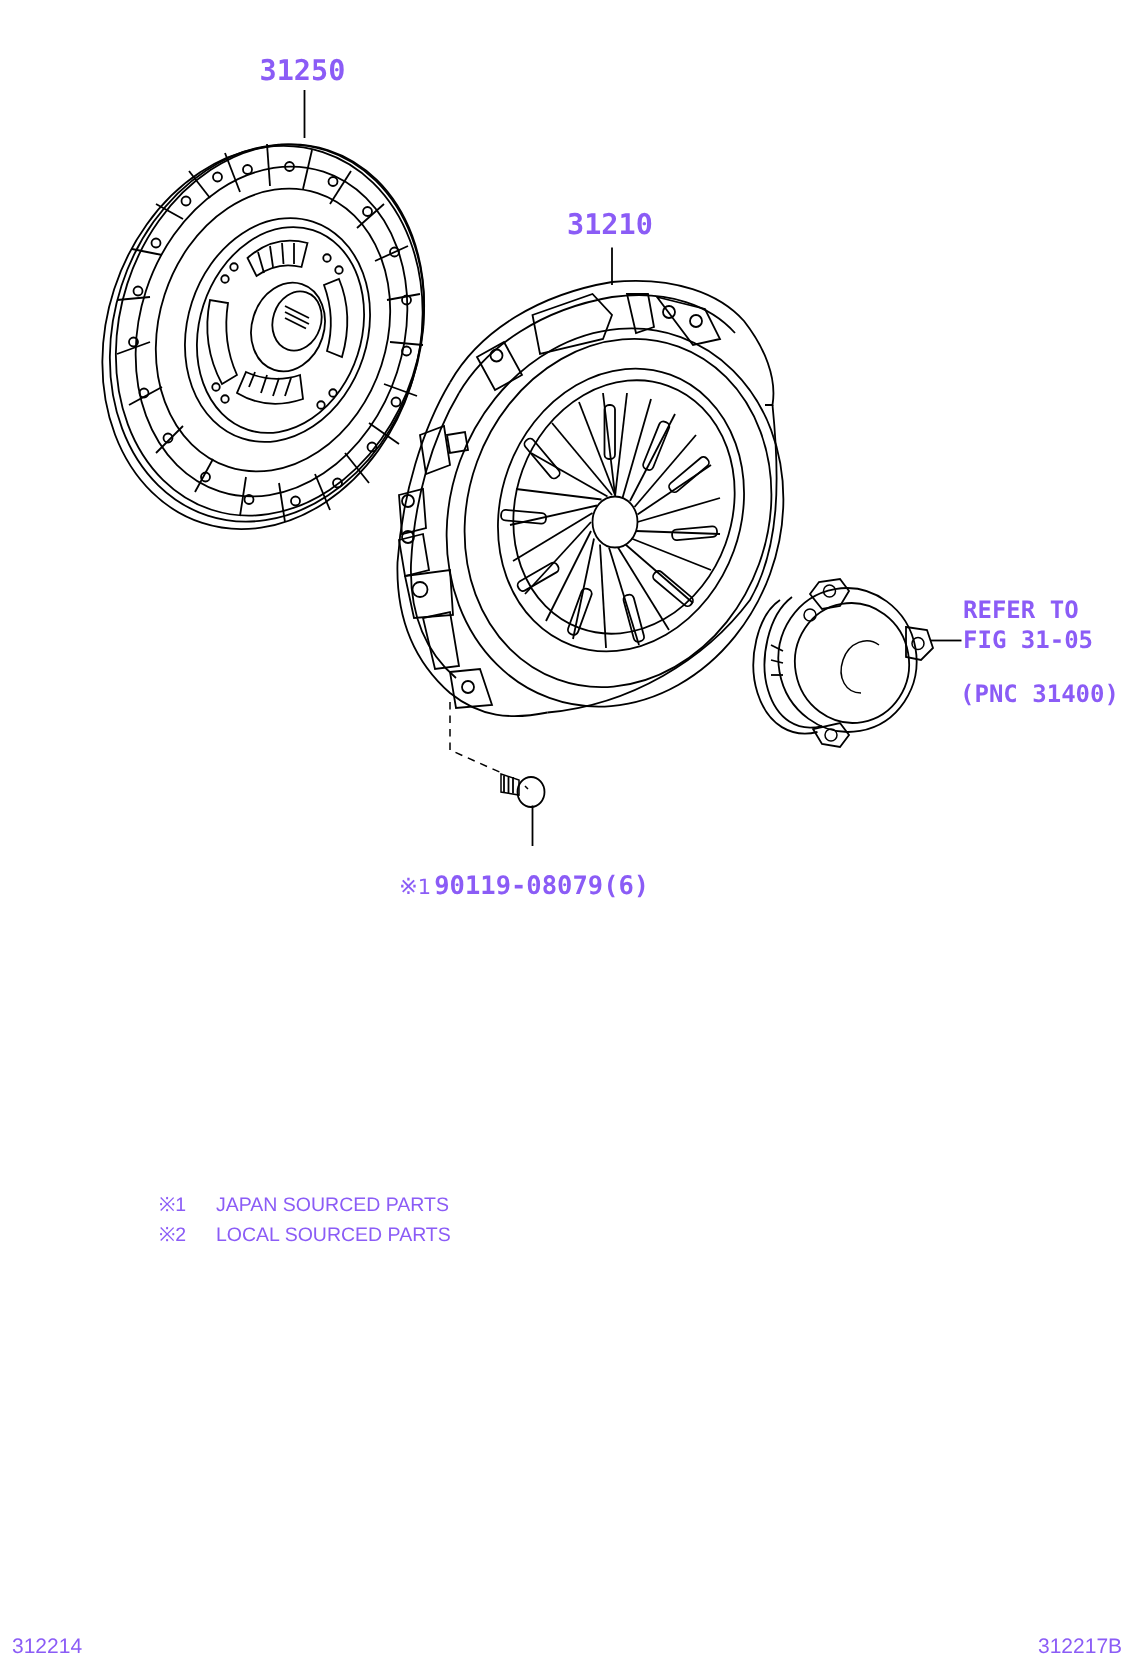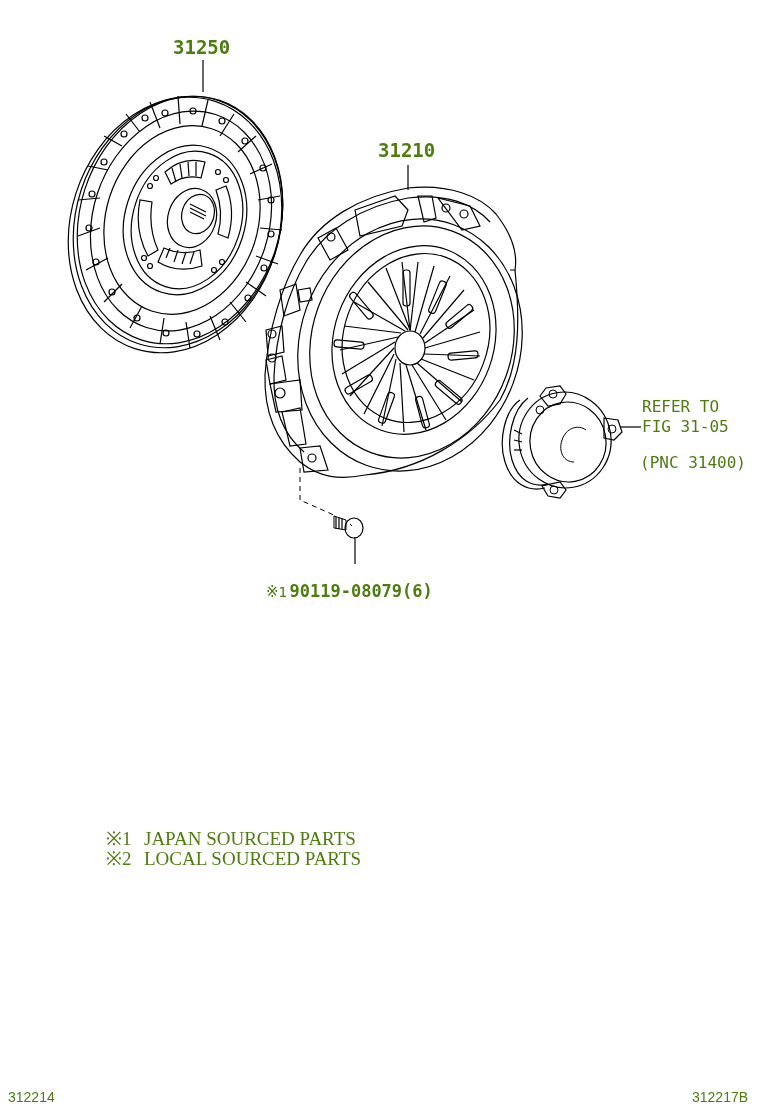--- a/index.html
+++ b/index.html
@@ -1,25 +1,25 @@
 <!DOCTYPE html>
 <html><head>
 <meta charset="utf-8">
 <style>
   html, body { margin: 0; padding: 0; background: #ffffff; }
   body { width: 760px; height: 1112px; position: relative; overflow: hidden;
          font-family: "DejaVu Sans Mono", "Liberation Mono", monospace; color: #000; }
   .canvas { position: absolute; left: 0; top: 0; width: 760px; height: 1112px; }
-  .lbl { position: absolute; white-space: nowrap; color: #4d7c0f; }
+  .lbl { position: absolute; white-space: nowrap; color: #8b5cf6; }
   .pn { font-family: "DejaVu Sans Mono", "Liberation Mono", monospace; font-weight: bold; font-size: 19px; letter-spacing: 0px; }
-  .ref { font-family: "DejaVu Sans Mono", "Liberation Mono", monospace; font-weight: normal; font-size: 16px; line-height: 20px; }
+  .ref { font-family: "DejaVu Sans Mono", "Liberation Mono", monospace; font-weight: bold; font-size: 16px; line-height: 20px; }
   .bolt { font-family: "DejaVu Sans Mono", "Liberation Mono", monospace; font-weight: bold; font-size: 17px; line-height: 22px; }
   .mark { font-family: "DejaVu Sans", sans-serif; font-weight: normal; font-size: 15px; }
   .idx { font-family: "DejaVu Sans", sans-serif; font-weight: normal; font-size: 14px; margin-right: 2px; }
-  .legend { font-family: Liberation Serif, serif; font-size: 19px; line-height: 20px; margin-top: 36px; }
+  .legend { font-family: Liberation Sans, sans-serif; font-size: 13px; line-height: 20px; }
   .legend .sym { display: inline-block; width: 38px; }
   .foot { font-family: "Liberation Sans", sans-serif; font-size: 14px; text-align: right; }
   svg { position: absolute; left: 0; top: 0; }
   svg * { fill: none; stroke: #000; stroke-width: 1.2; }
   .thin { stroke-width: 1; }
   .fill-w { fill: #fff; }
 </style>
 </head>
 <body>
 

